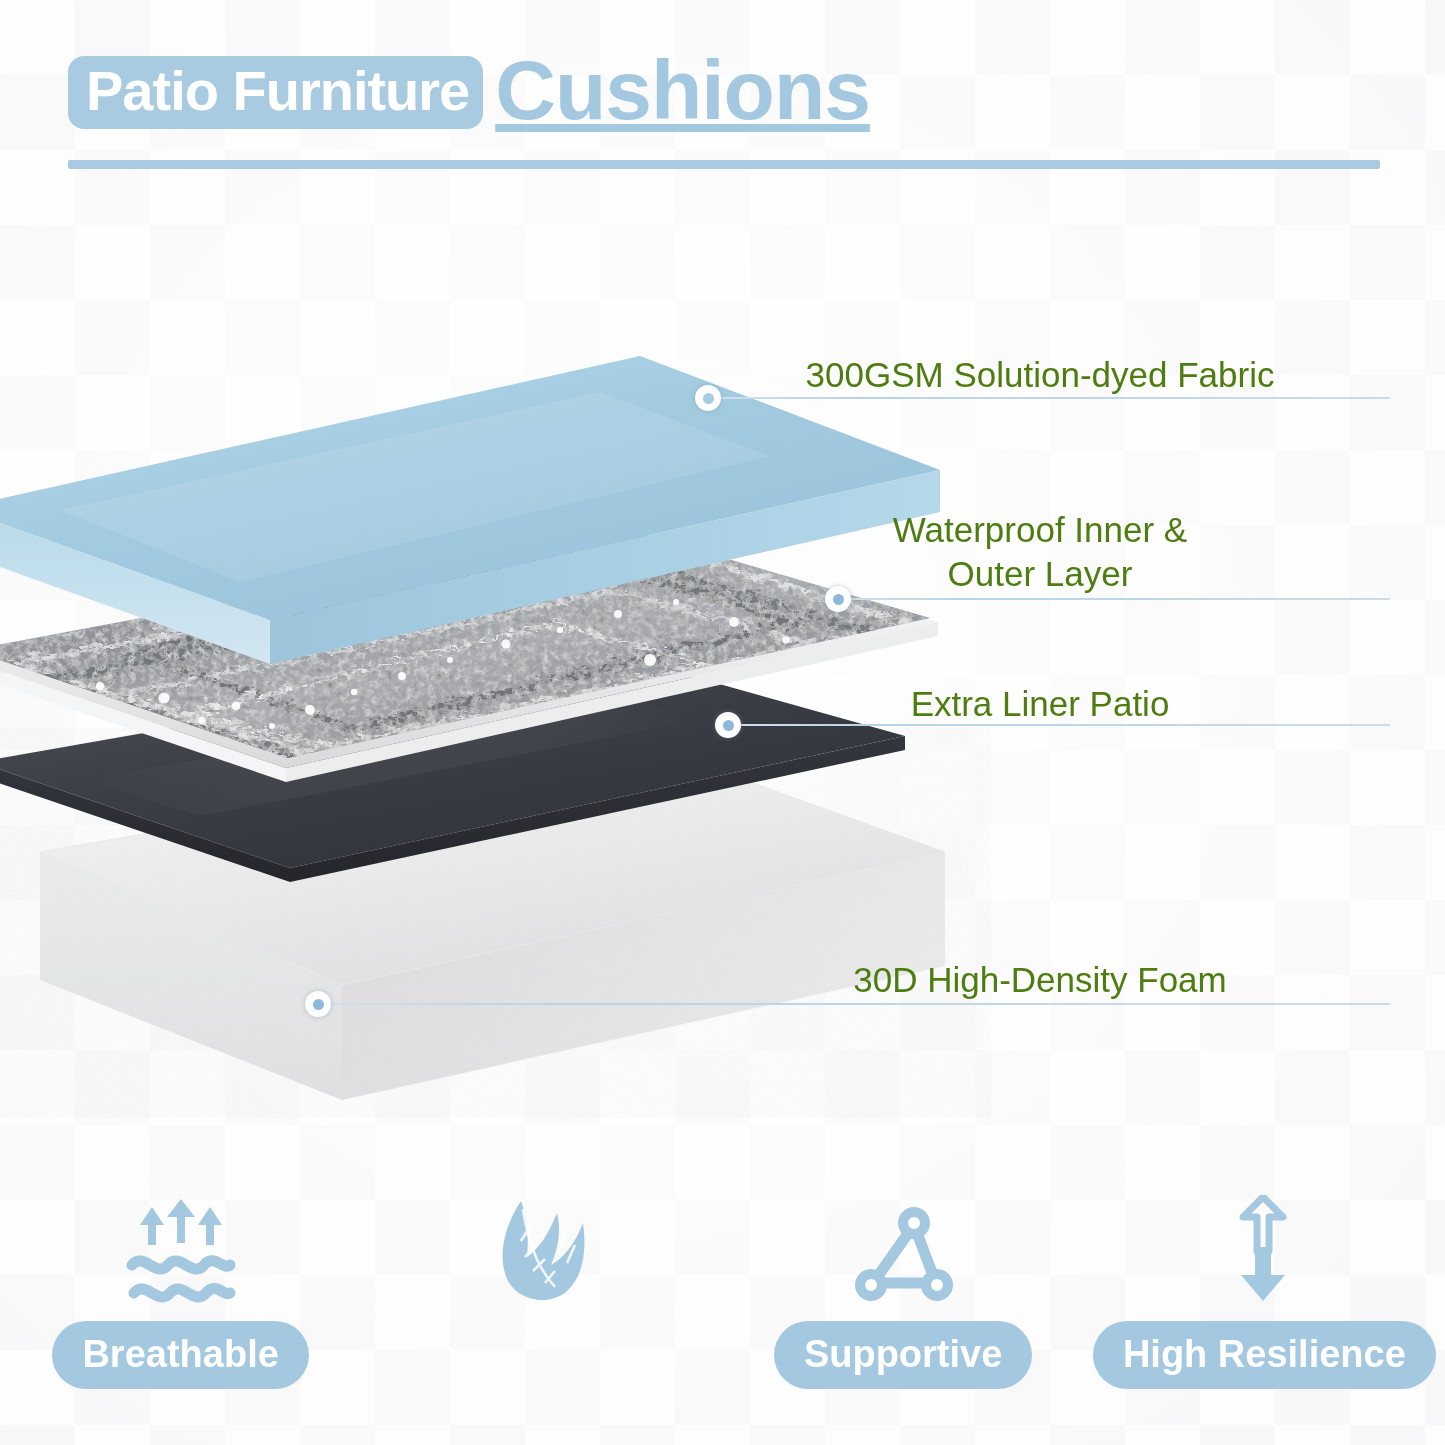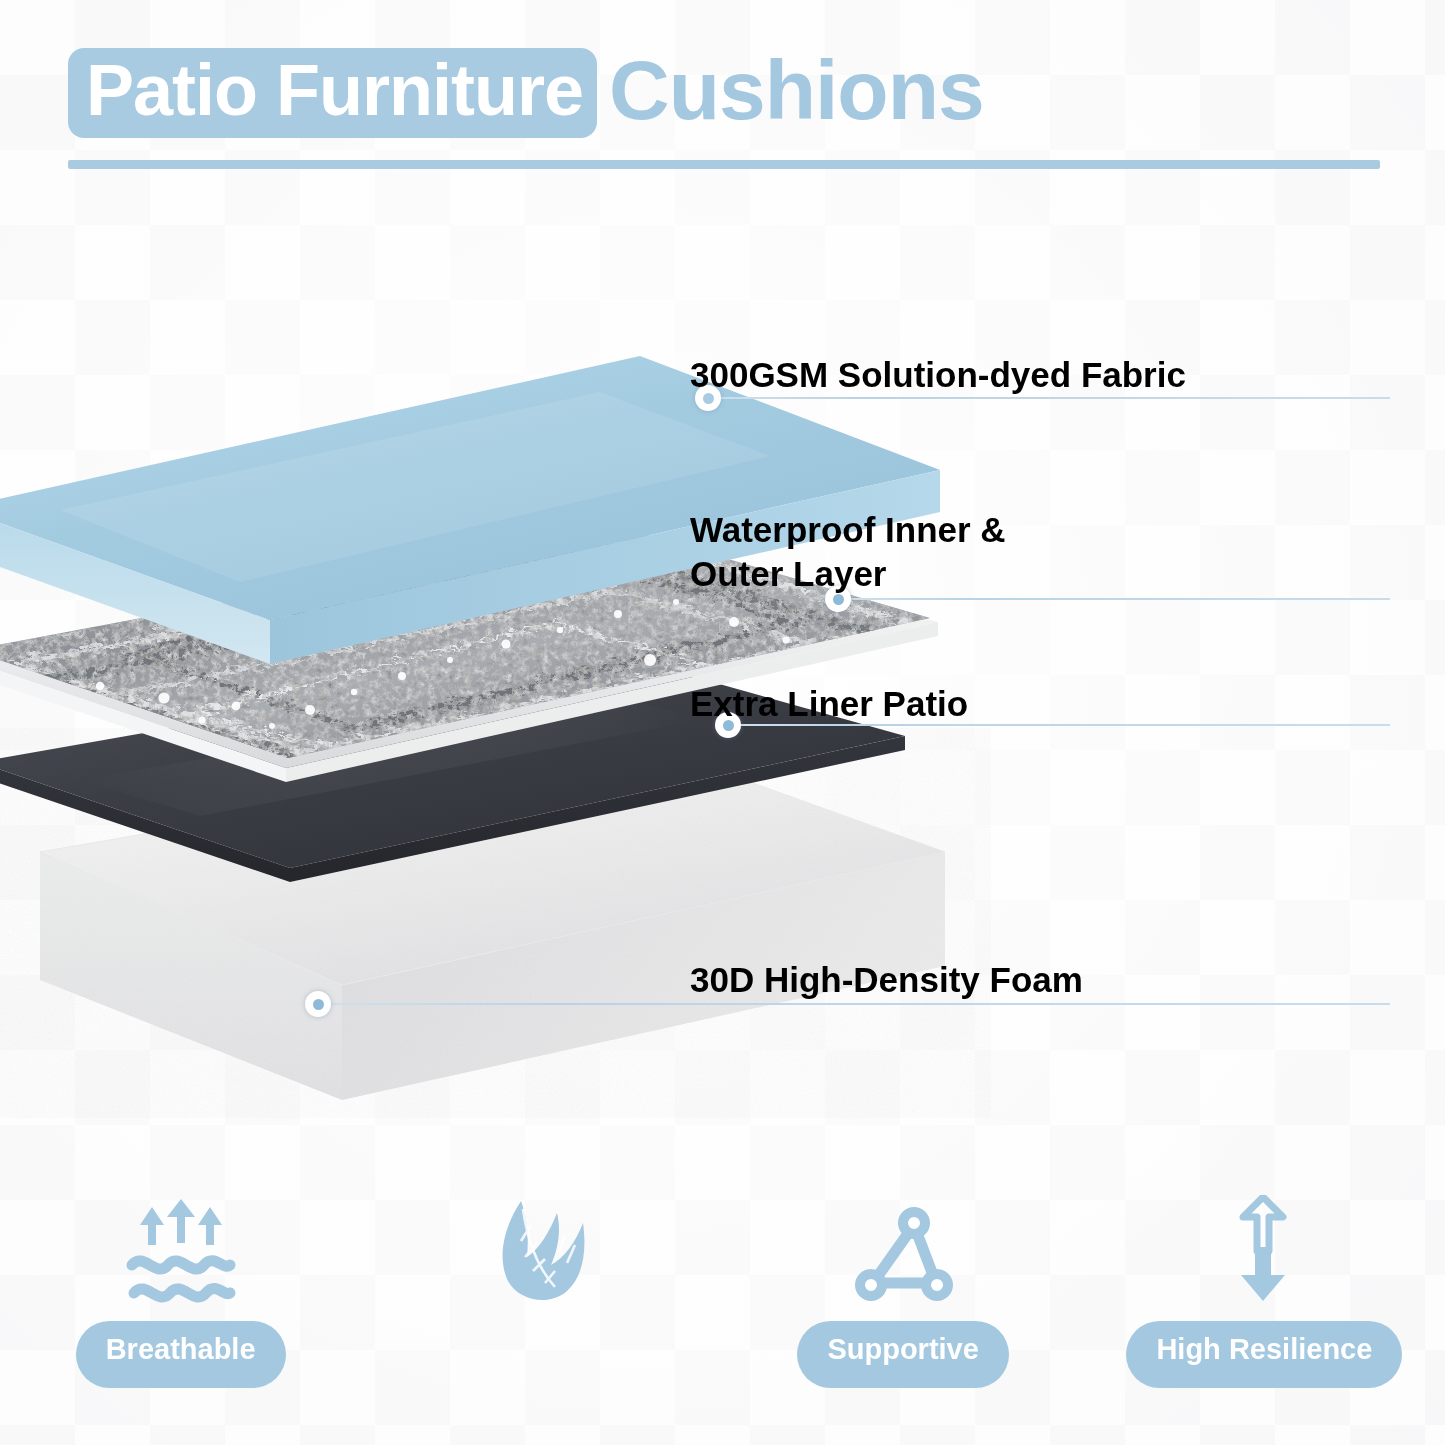--- a/index.html
+++ b/index.html
@@ -41,33 +41,34 @@
     top: 48px;
     display: flex;
     align-items: center;
     white-space: nowrap;
   }
   #title-badge {
     background: #a9cbe2;
     border-radius: 16px;
     padding: 6px 14px 10px 18px;
     color: #ffffff;
-    font-size: 72px;
+    font-size: 56px;
     font-weight: 700;
     line-height: 1.02;
     letter-spacing: -1px;
   }
   #title-plain {
     color: #a5c8e1;
     font-size: 84px;
     font-weight: 700;
     line-height: 1.02;
     letter-spacing: -1px;
     padding-left: 12px;
     padding-bottom: 4px;
+    text-decoration: underline;
   }
   #title-rule {
     position: absolute;
     left: 68px;
     top: 160px;
     width: 1312px;
     height: 9px;
     background: #a9cbe2;
     border-radius: 2px;
   }
@@ -105,25 +106,25 @@
   .callout-dot::after {
     content: "";
     width: 11px;
     height: 11px;
     border-radius: 50%;
     background: #8fb9d8;
   }
   .callout-dot.on-fabric::after { background: #a9cbe2; }
   .callout-text {
     position: absolute;
-    color: #000000;
+    color: #4d7c0f;
     font-size: 35px;
-    font-weight: 700;
+    font-weight: 400;
     line-height: 1.26;
-    text-align: left;
+    text-align: center;
     white-space: pre-line;
   }
 
   
   #features {
     position: absolute;
     left: 0;
     top: 1195px;
     width: 1445px;
     display: flex;
@@ -139,23 +140,23 @@
     display: flex;
     align-items: flex-end;
     justify-content: center;
     margin-bottom: 14px;
   }
   .feature-icon svg { display: block; }
   .feature-pill {
     background: #a3c8e0;
     color: #ffffff;
     border-radius: 999px;
-    font-size: 29px;
+    font-size: 38px;
     font-weight: 700;
-    padding: 14px 30px 24px 30px;
+    padding: 14px 30px 16px 30px;
     line-height: 1;
     white-space: nowrap;
   }
 </style>
 </head>
 <body>
 
 <div id="page">
 
   <div id="bg-pattern"></div>

